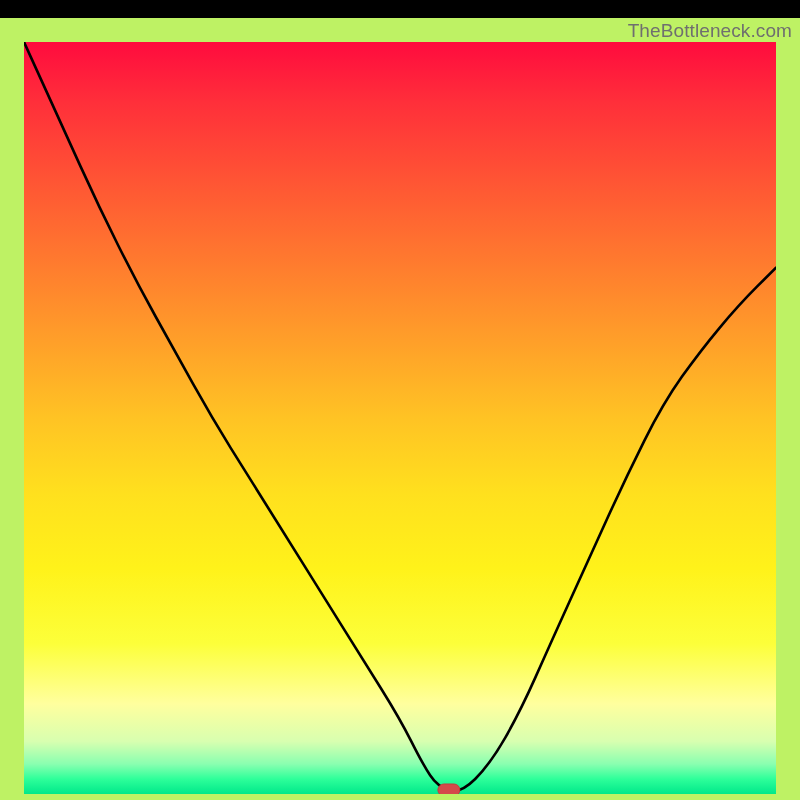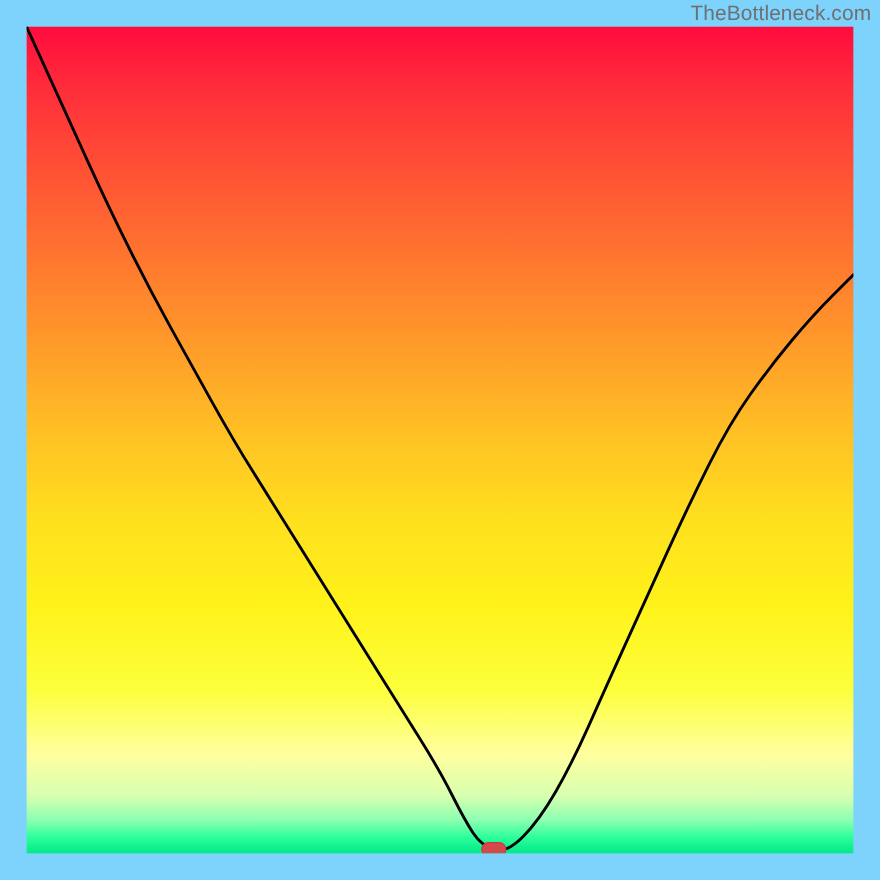--- a/index.html
+++ b/index.html
@@ -7,21 +7,22 @@
     padding: 0;
     width: 800px;
     height: 800px;
     background: #000;
     overflow: hidden;
     font-family: Arial, Helvetica, sans-serif;
   }
   .frame {
     position: absolute;
     inset: 0;
-    background: #7dd3fc;
+    background: #bef264;
+    margin-top: 18px;
   }
   .plot-area {
     position: absolute;
     left: 24px;
     top: 24px;
     width: 752px;
     height: 752px;
     overflow: hidden;
   }
   .gradient {

